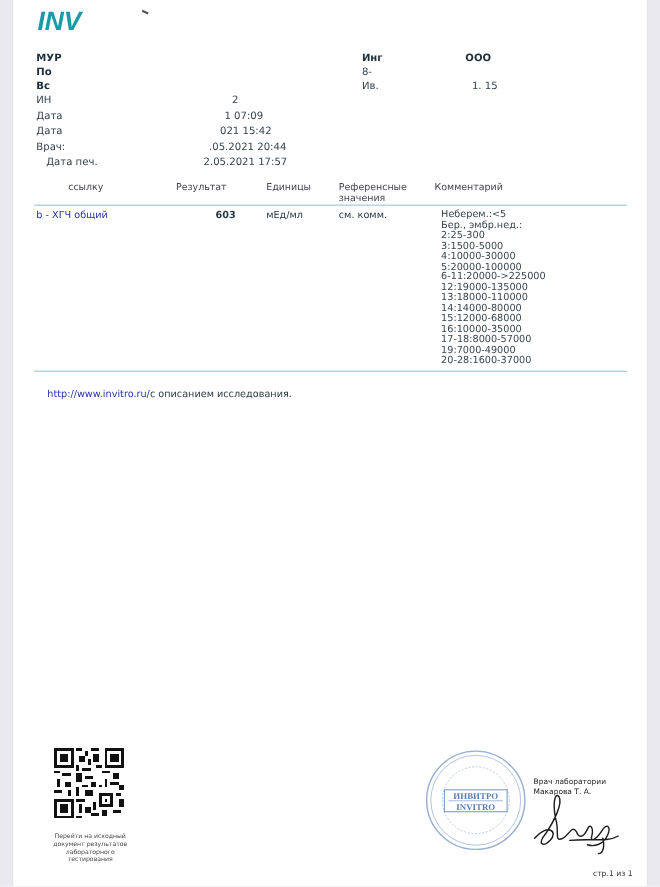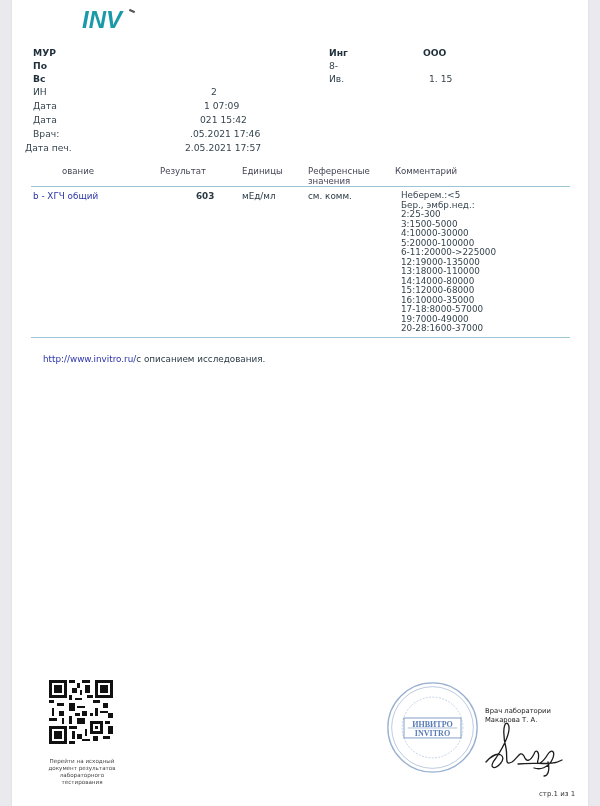--- a/index.html
+++ b/index.html
@@ -12,21 +12,21 @@
     }
     .page {
       position: absolute; left: 12px; top: 0; width: 576px; height: 806px;
       background: #ffffff;
       box-shadow: 0 0 2px rgba(0,0,0,0.08);
     }
     .logo {
       position: absolute; left: 22px; top: 6px;
       font-family: "Liberation Sans", sans-serif;
       font-weight: bold; font-style: italic;
-      font-size: 24px; letter-spacing: 0px; color: #1a9aa8; margin-left: 48px;
+      font-size: 24px; letter-spacing: 0px; color: #1a9aa8;
     }
     .logo-tick { position: absolute; left: 117px; top: 10px; width: 6px; height: 2px; background:#555; transform: rotate(25deg); }
     .hdr { position: absolute; font-size: 9.2px; line-height: 12px; }
     .hdr.b { font-weight: bold; color: #1f2f3a; }
     .hdr.v { color: #36454f; }
     .col-head { position: absolute; top: 166px; font-size: 8.6px; line-height: 10px; color: #445; }
     .divider { position: absolute; height: 1px; background: #9cc6d6; }
     .cell { position: absolute; top: 191px; font-size: 8.8px; line-height: 10px; }
     .test-name { color: #2a33a8; }
     .result { font-weight: bold; color: #2a3a44; margin-left: 36px; }
@@ -64,32 +64,32 @@
   <div class="hdr v" style="left:21px; top:86px;">ИН</div>
   <div class="hdr v" style="left:199px; top:86px;">2</div>
 
   <div class="hdr v" style="left:21px; top:100px;">Дата</div>
   <div class="hdr v" style="left:192px; top:100px;">1 07:09</div>
 
   <div class="hdr v" style="left:21px; top:114px;">Дата</div>
   <div class="hdr v" style="left:188px; top:114px;">021 15:42</div>
 
   <div class="hdr v" style="left:21px; top:128px;">Врач:</div>
-  <div class="hdr v" style="left:178px; top:128px;">.05.2021 17:46</div>
+  <div class="hdr v" style="left:178px; top:128px;">.05.2021 20:44</div>
 
-  <div class="hdr v" style="left:13px; top:142px;">Дата печ.</div>
+  <div class="hdr v" style="left:30px; top:142px;">Дата печ.</div>
   <div class="hdr v" style="left:173px; top:142px;">2.05.2021 17:57</div>
 
   <div class="hdr b" style="left:317px; top:47px;">Инг</div>
   <div class="hdr b" style="left:411px; top:47px;">ООО</div>
   <div class="hdr v" style="left:317px; top:60px;">8-</div>
   <div class="hdr v" style="left:317px; top:73px;">Ив.</div>
   <div class="hdr v" style="left:417px; top:73px;">1. 15</div>
 
-  <div class="col-head" style="left:50px;">ование</div>
+  <div class="col-head" style="left:50px;">ссылку</div>
   <div class="col-head" style="left:148px;">Результат</div>
   <div class="col-head" style="left:230px;">Единицы</div>
   <div class="col-head" style="left:296px; width:70px;">Референсные значения</div>
   <div class="col-head" style="left:383px;">Комментарий</div>
 
   <div class="divider" style="left:19px; top:186px; width:539px;"></div>
 
   <div class="cell test-name" style="left:21px;">b - ХГЧ общий</div>
   <div class="cell result" style="left:148px;">603</div>
   <div class="cell" style="left:230px;">мЕд/мл</div>

